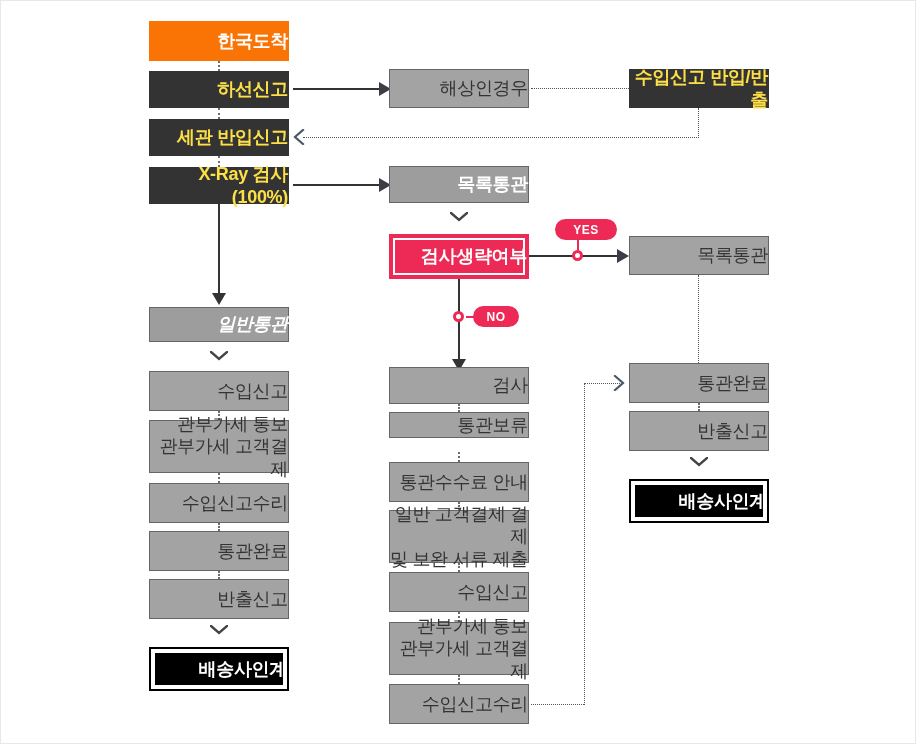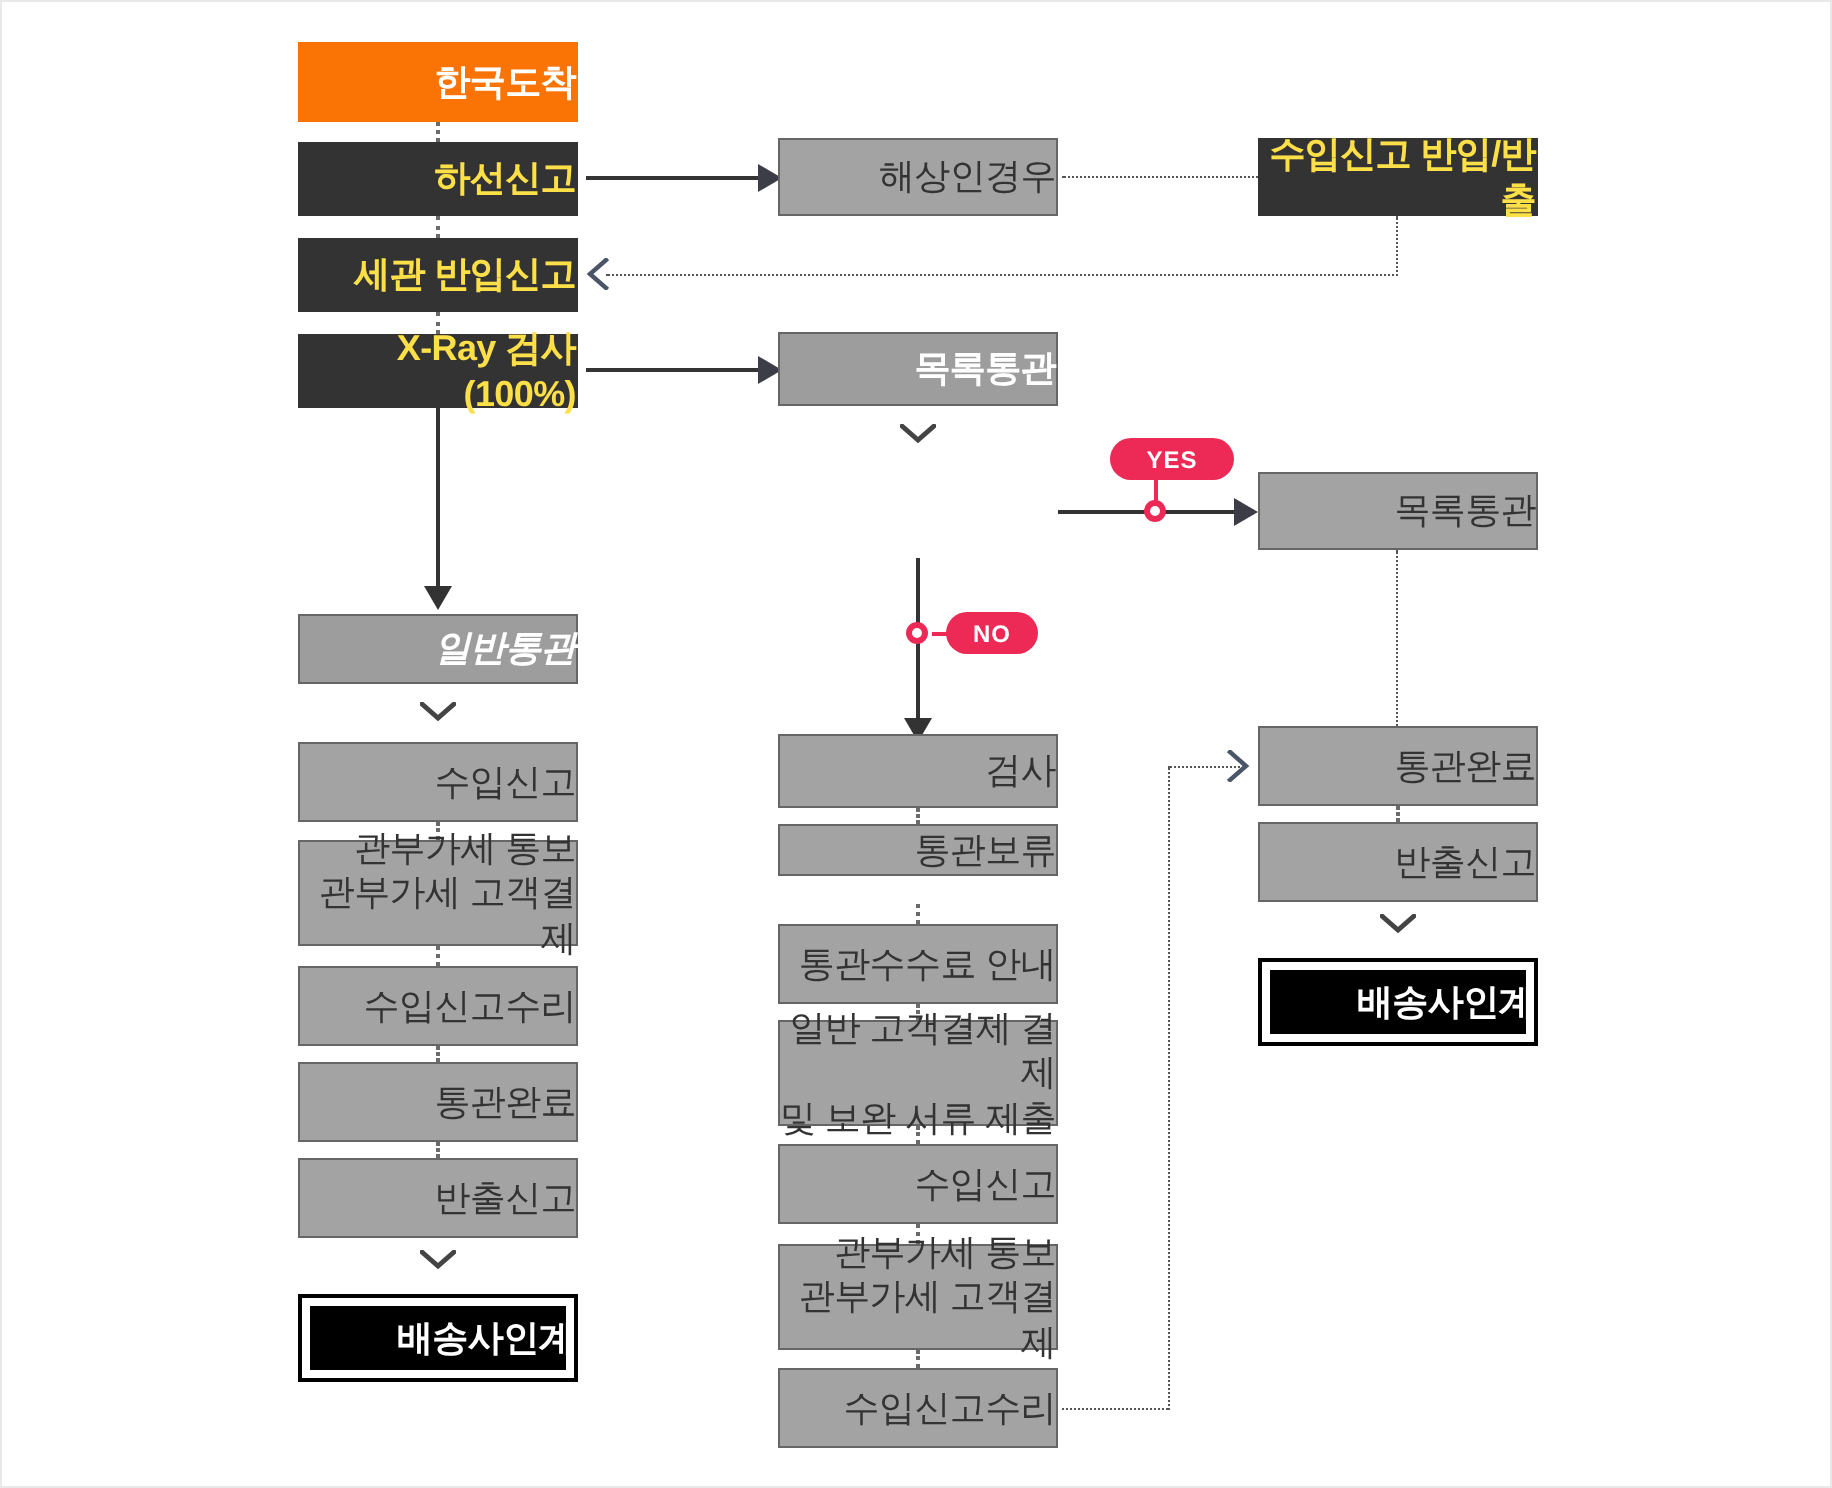--- a/index.html
+++ b/index.html
@@ -204,20 +204,23 @@
   <div class="node n-gray" style="left:388px;top:165px;width:140px;height:37px;">
     <span class="lbl">목록통관</span>
   </div>
 
   <div class="chev" style="left:449px;top:211px;">
     <svg width="18" height="10" viewBox="0 0 18 10">
         <path d="M1 1 L9 8 L17 1" stroke="#444444" stroke-width="2.4" fill="none" stroke-linecap="square"></path>
       </svg>
   </div>
 
+  <div class="node n-pink" style="left:388px;top:233px;width:140px;height:45px;">
+    <span class="lbl">검사생략여부</span>
+  </div>
 
   <div class="conn h-solid" style="left:528px;top:254px;width:92px;"></div>
   <div class="arrowhead" style="left:616px;top:248px;">
     <svg width="12" height="14" viewBox="0 0 12 14">
         <path d="M12 7 L0 0 L0 14 Z" fill="#3d3d47"></path>
       </svg>
   </div>
   <div class="pink-line" style="left:576px;top:238px;width:2px;height:18px;"></div>
   <div class="pill" style="left:554px;top:218px;width:62px;">
     <span>YES</span>

